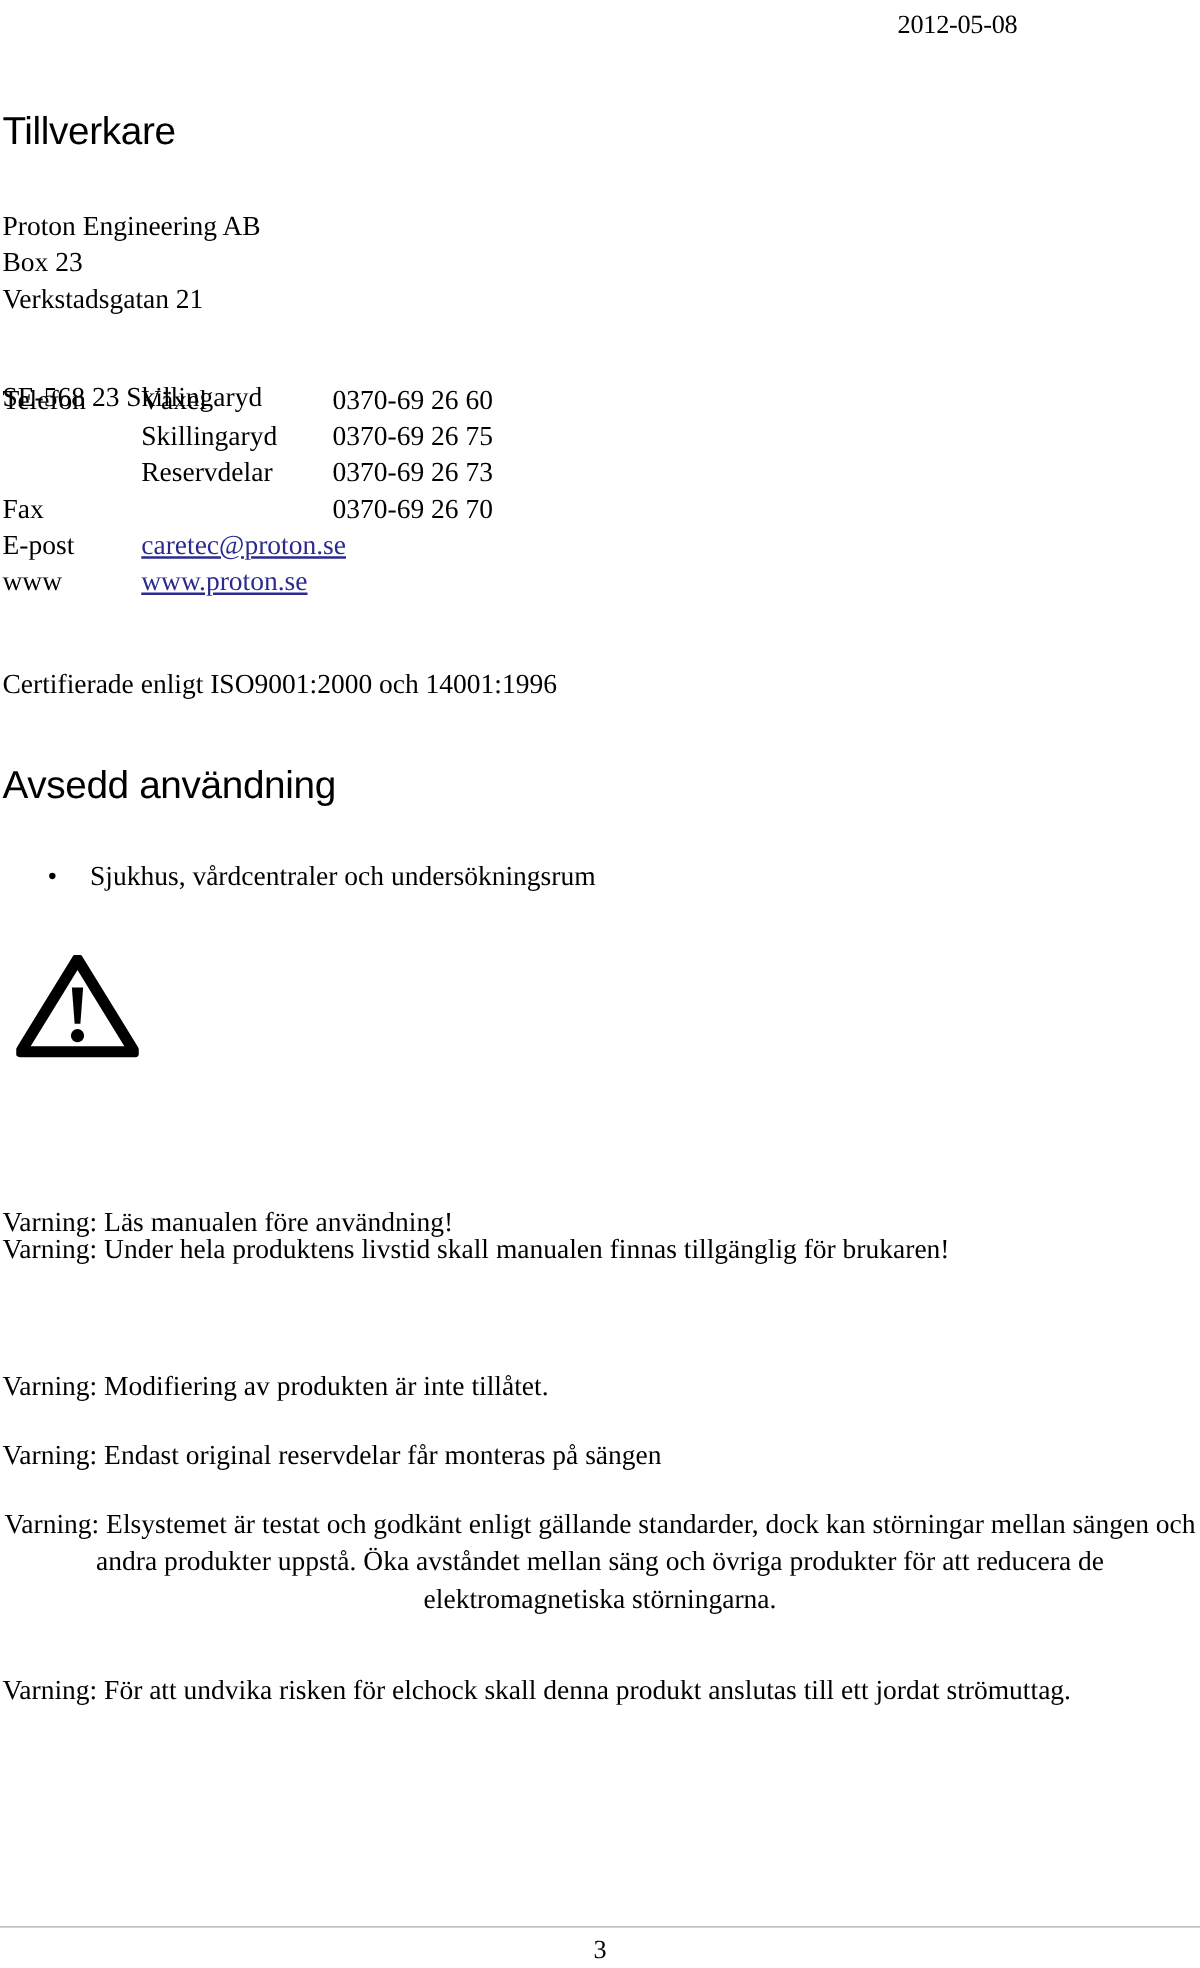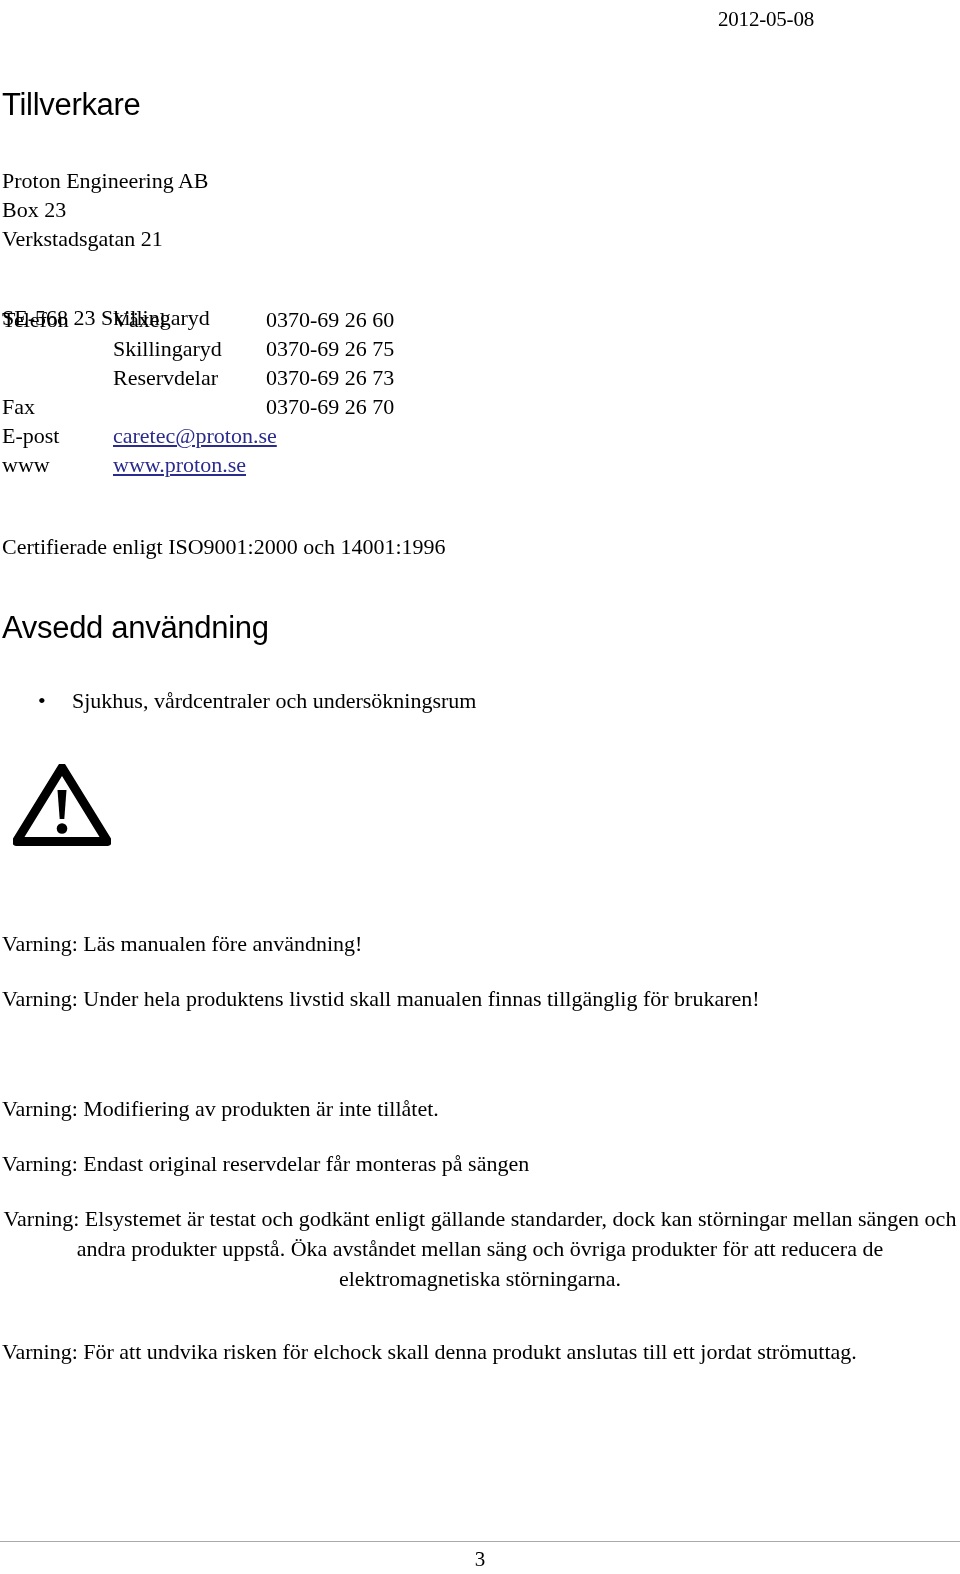--- a/index.html
+++ b/index.html
@@ -127,21 +127,21 @@
 
   
   .warn-p {
     position: absolute;
     left: 2px;
     width: 952px;
     font-size: 22px;
     line-height: 30px;
     text-align: left;
   }
-  #warn-0 { top: 929px; }
+  #warn-0 { top: 963px; }
   #warn-1 { top: 984px; }
   #warn-2 { top: 1039px; }
   #warn-3 { top: 1094px; }
   #warn-4 { top: 1149px; }
   #warn-5 { top: 1204px; width: 956px; text-align: center; }
   #warn-6 { top: 1337px; }
 
   
   .footer-rule {
     position: absolute;

